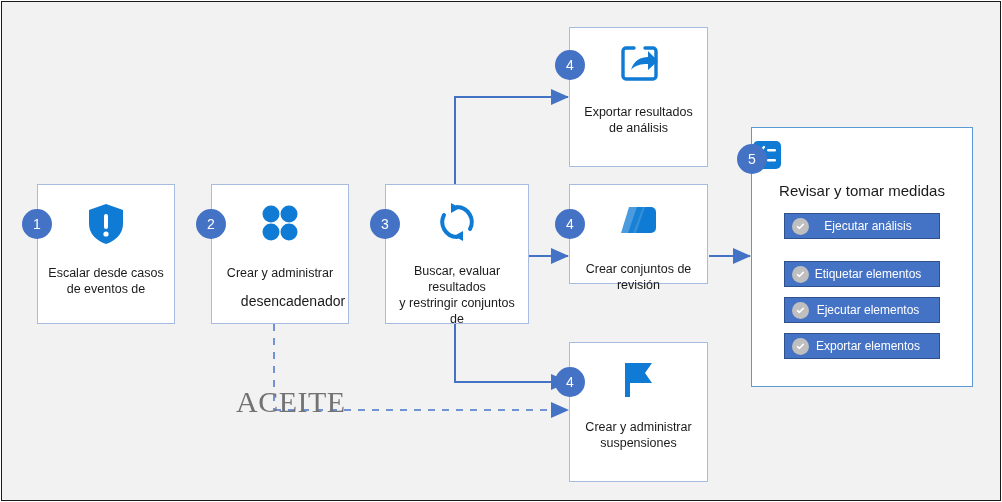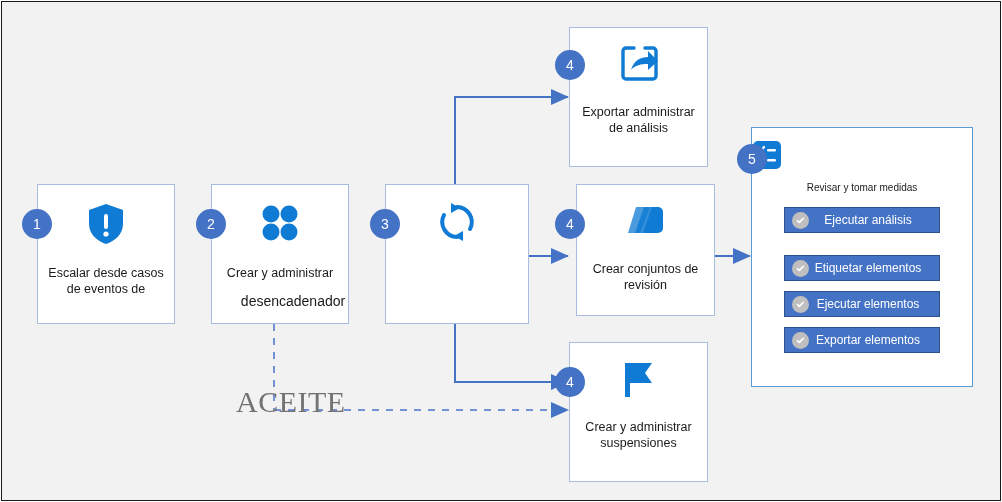--- a/index.html
+++ b/index.html
@@ -55,21 +55,21 @@
     line-height:11px;
   }
   
   #panel5{
     position:absolute;
     left:749px;top:125px;width:222px;height:260px;
     background:#ffffff;border:1px solid #5b9bd5;
     box-sizing:border-box;
   }
   #panel5 .title{
-    text-align:center;font-size:10px;color:#1a1a1a;margin-top:8px;
+    text-align:center;font-size:15px;color:#1a1a1a;margin-top:8px;
   }
   .action{
     position:relative;
     margin:0 auto;
     width:156px;height:26px;
     background:#4472c4;
     border:1px solid #2f528f;
     box-sizing:border-box;
     display:flex;align-items:center;
     color:#ffffff;font-size:12px;
@@ -149,38 +149,42 @@
 
   <div class="node" style="left:383px;top:182px;width:144px;height:140px;">
     <div class="icon" style="margin-top:16px;">
       <svg width="40" height="42" viewBox="0 0 40 42">
         <path d="M20 6 A15 15 0 0 1 33 28" fill="none" stroke="#0f7bd4" stroke-width="4" stroke-linecap="round"></path>
         <path d="M20 36 A15 15 0 0 1 7 14" fill="none" stroke="#0f7bd4" stroke-width="4" stroke-linecap="round"></path>
         <path d="M14 2 L23 7 L14 12 Z" fill="#0f7bd4"></path>
         <path d="M26 40 L17 35 L26 30 Z" fill="#0f7bd4"></path>
       </svg>
     </div>
+    <div class="caption" style="margin-top:20px;">
+      <div>Buscar, evaluar resultados</div>
+      <div>y restringir conjuntos de</div>
+    </div>
   </div>
   <div class="badge" style="left:368px;top:207px;">3</div>
 
   <div class="node" style="left:567px;top:25px;width:139px;height:140px;">
     <div class="icon" style="margin-top:16px;">
       <svg width="40" height="40" viewBox="0 0 40 40">
         <path d="M26 4 H34 A3 3 0 0 1 37 7 V32 A3 3 0 0 1 34 35 H7 A3 3 0 0 1 4 32 V7 A3 3 0 0 1 7 4 H15" fill="none" stroke="#0f7bd4" stroke-width="3.4" stroke-linecap="round"></path>
         <path d="M12 26 C15 16 22 13 29 13 V7 L39 17 L29 26 V20 C22 20 16 21 12 26 Z" fill="#0f7bd4"></path>
       </svg>
     </div>
     <div class="caption" style="margin-top:20px;">
-      <div>Exportar administrar</div>
+      <div>Exportar resultados</div>
       <div>de análisis</div>
     </div>
   </div>
   <div class="badge" style="left:553px;top:48px;">4</div>
 
-  <div class="node" style="left:567px;top:182px;width:139px;height:132px;margin-left:7px;">
+  <div class="node" style="left:567px;top:182px;width:139px;height:100px;">
     <div class="icon" style="margin-top:16px;">
       <svg width="44" height="40" viewBox="0 0 44 40">
         <path d="M12 6 L26 6 L16 32 L4 32 Z" fill="#0f7bd4" opacity="0.75"></path>
         <path d="M20 6 L32 6 L23 32 L11 32 Z" fill="#0f7bd4" opacity="0.85"></path>
         <path d="M28 6 H34 A5 5 0 0 1 39 11 V27 A5 5 0 0 1 34 32 H19 Z" fill="#0f7bd4"></path>
       </svg>
     </div>
     <div class="caption" style="margin-top:20px;">
       <div>Crear conjuntos de</div>
       <div>revisión</div>

